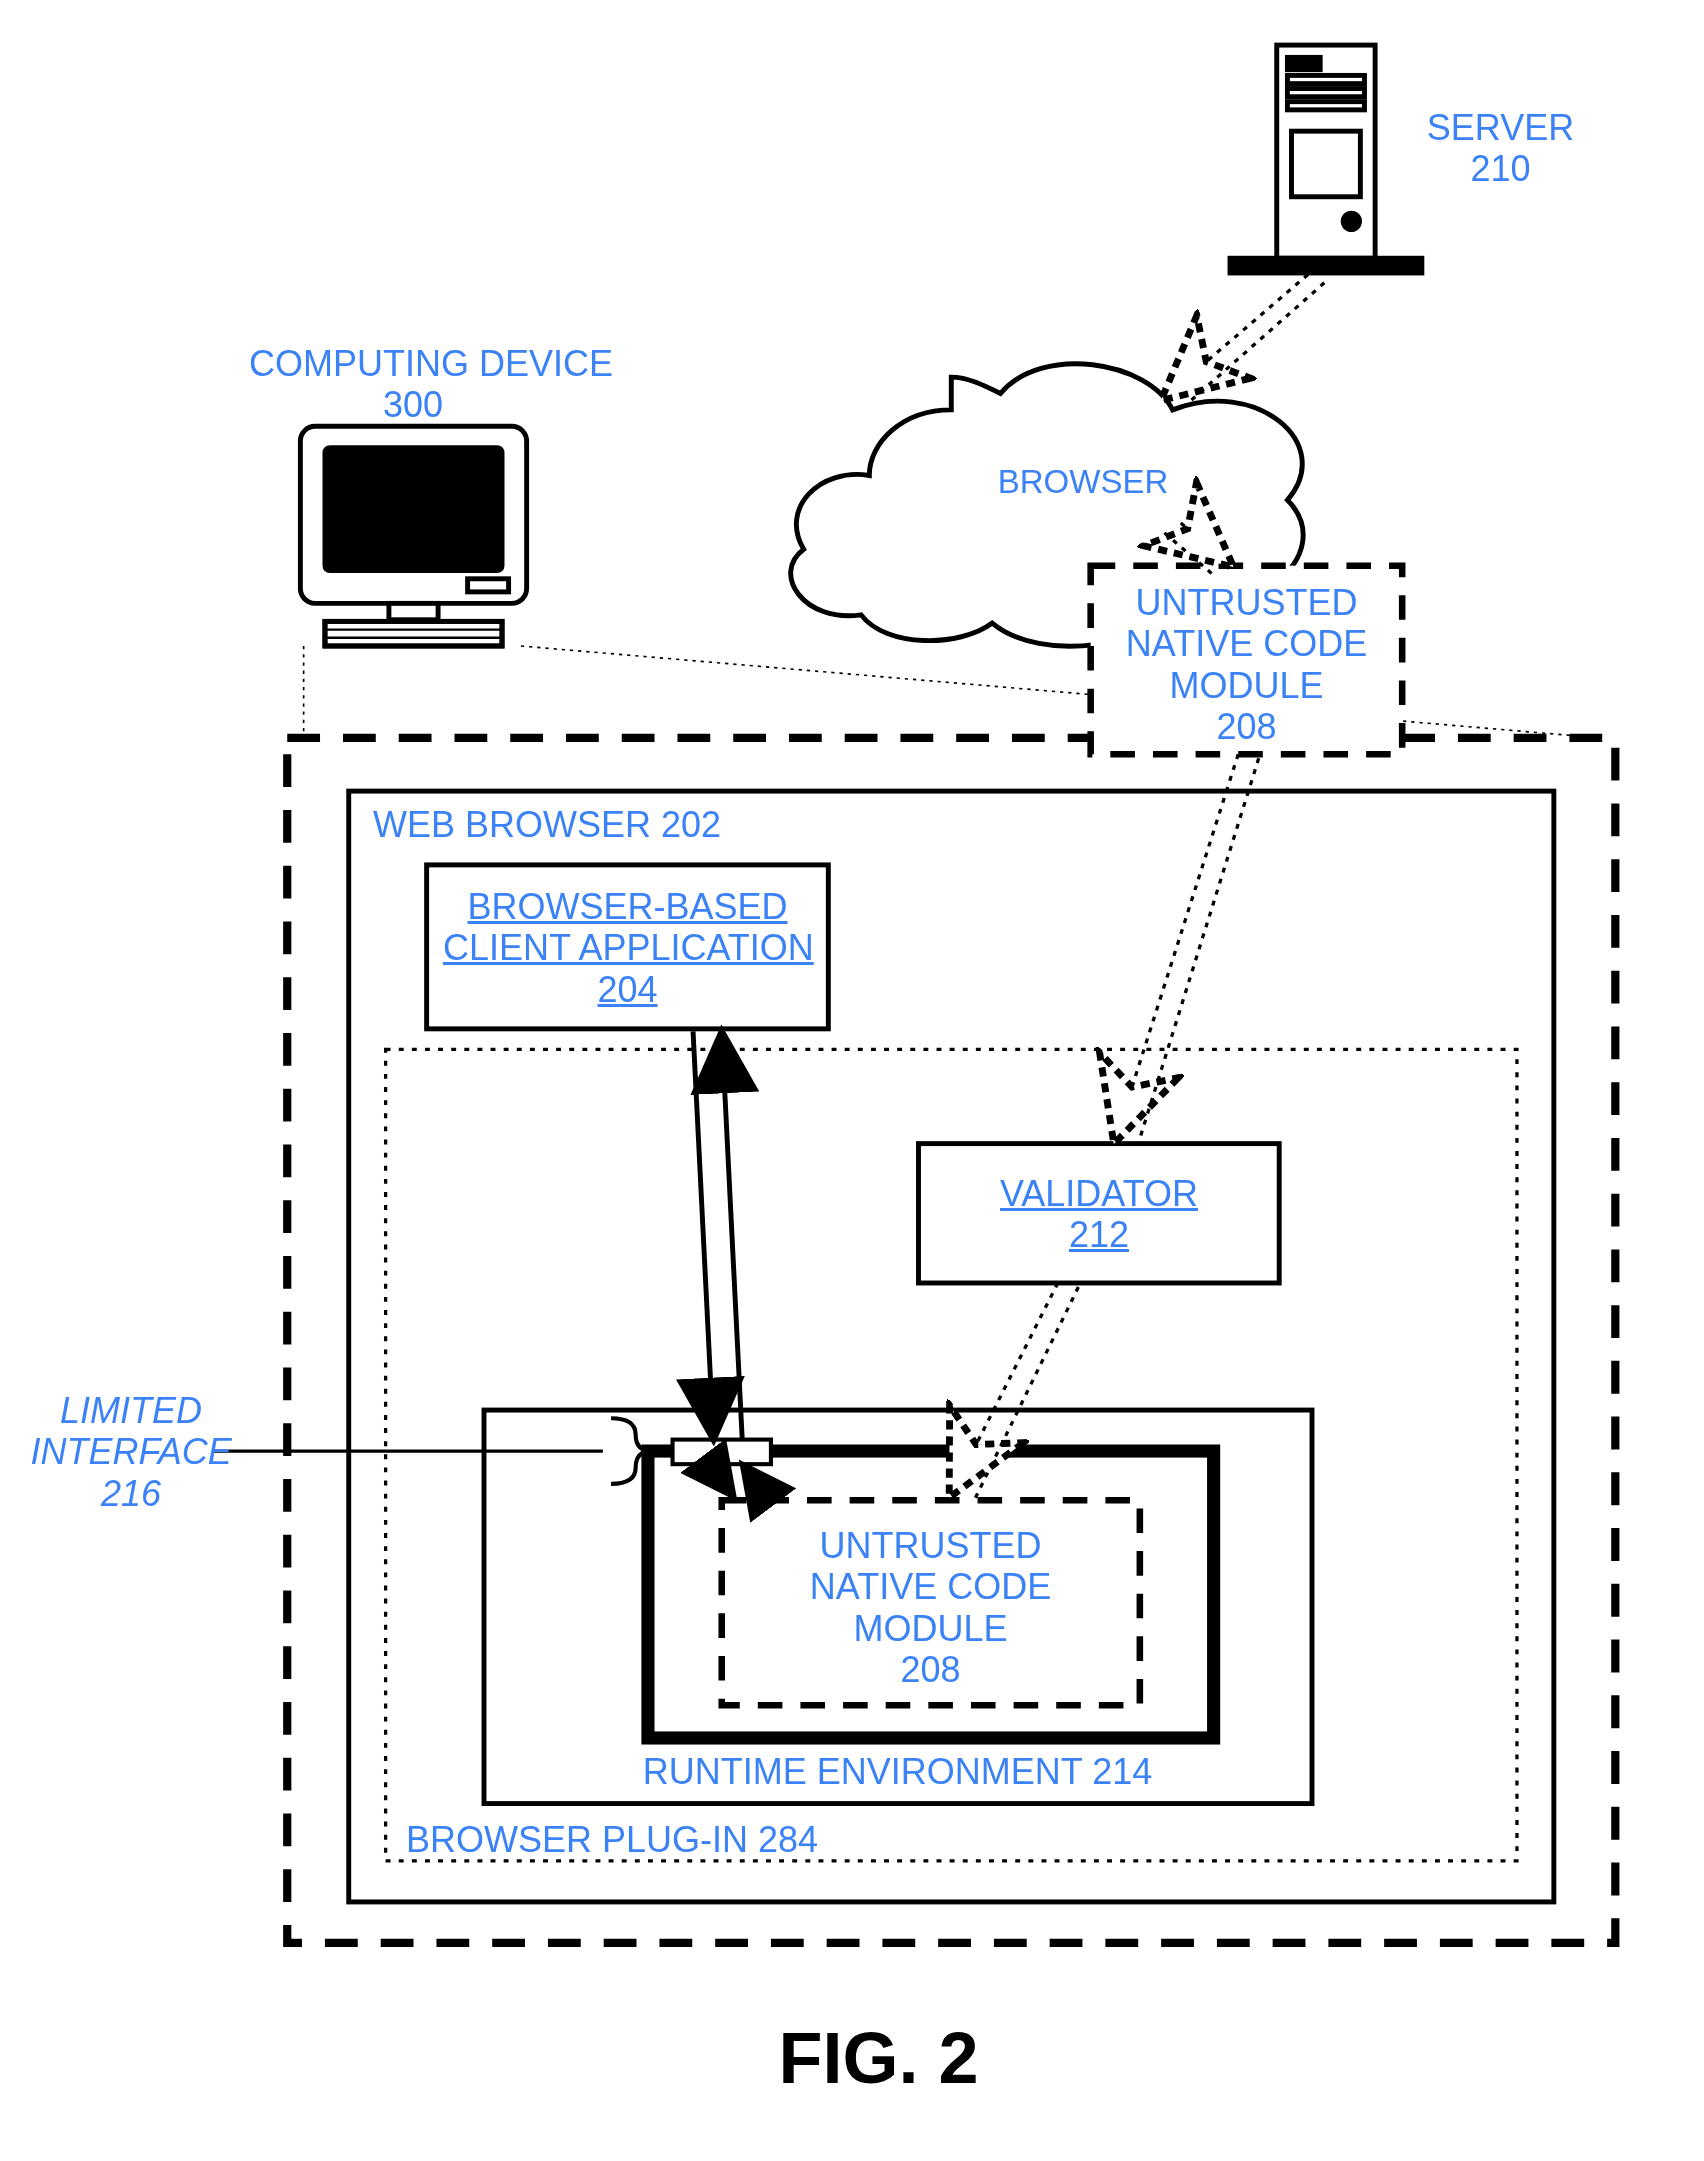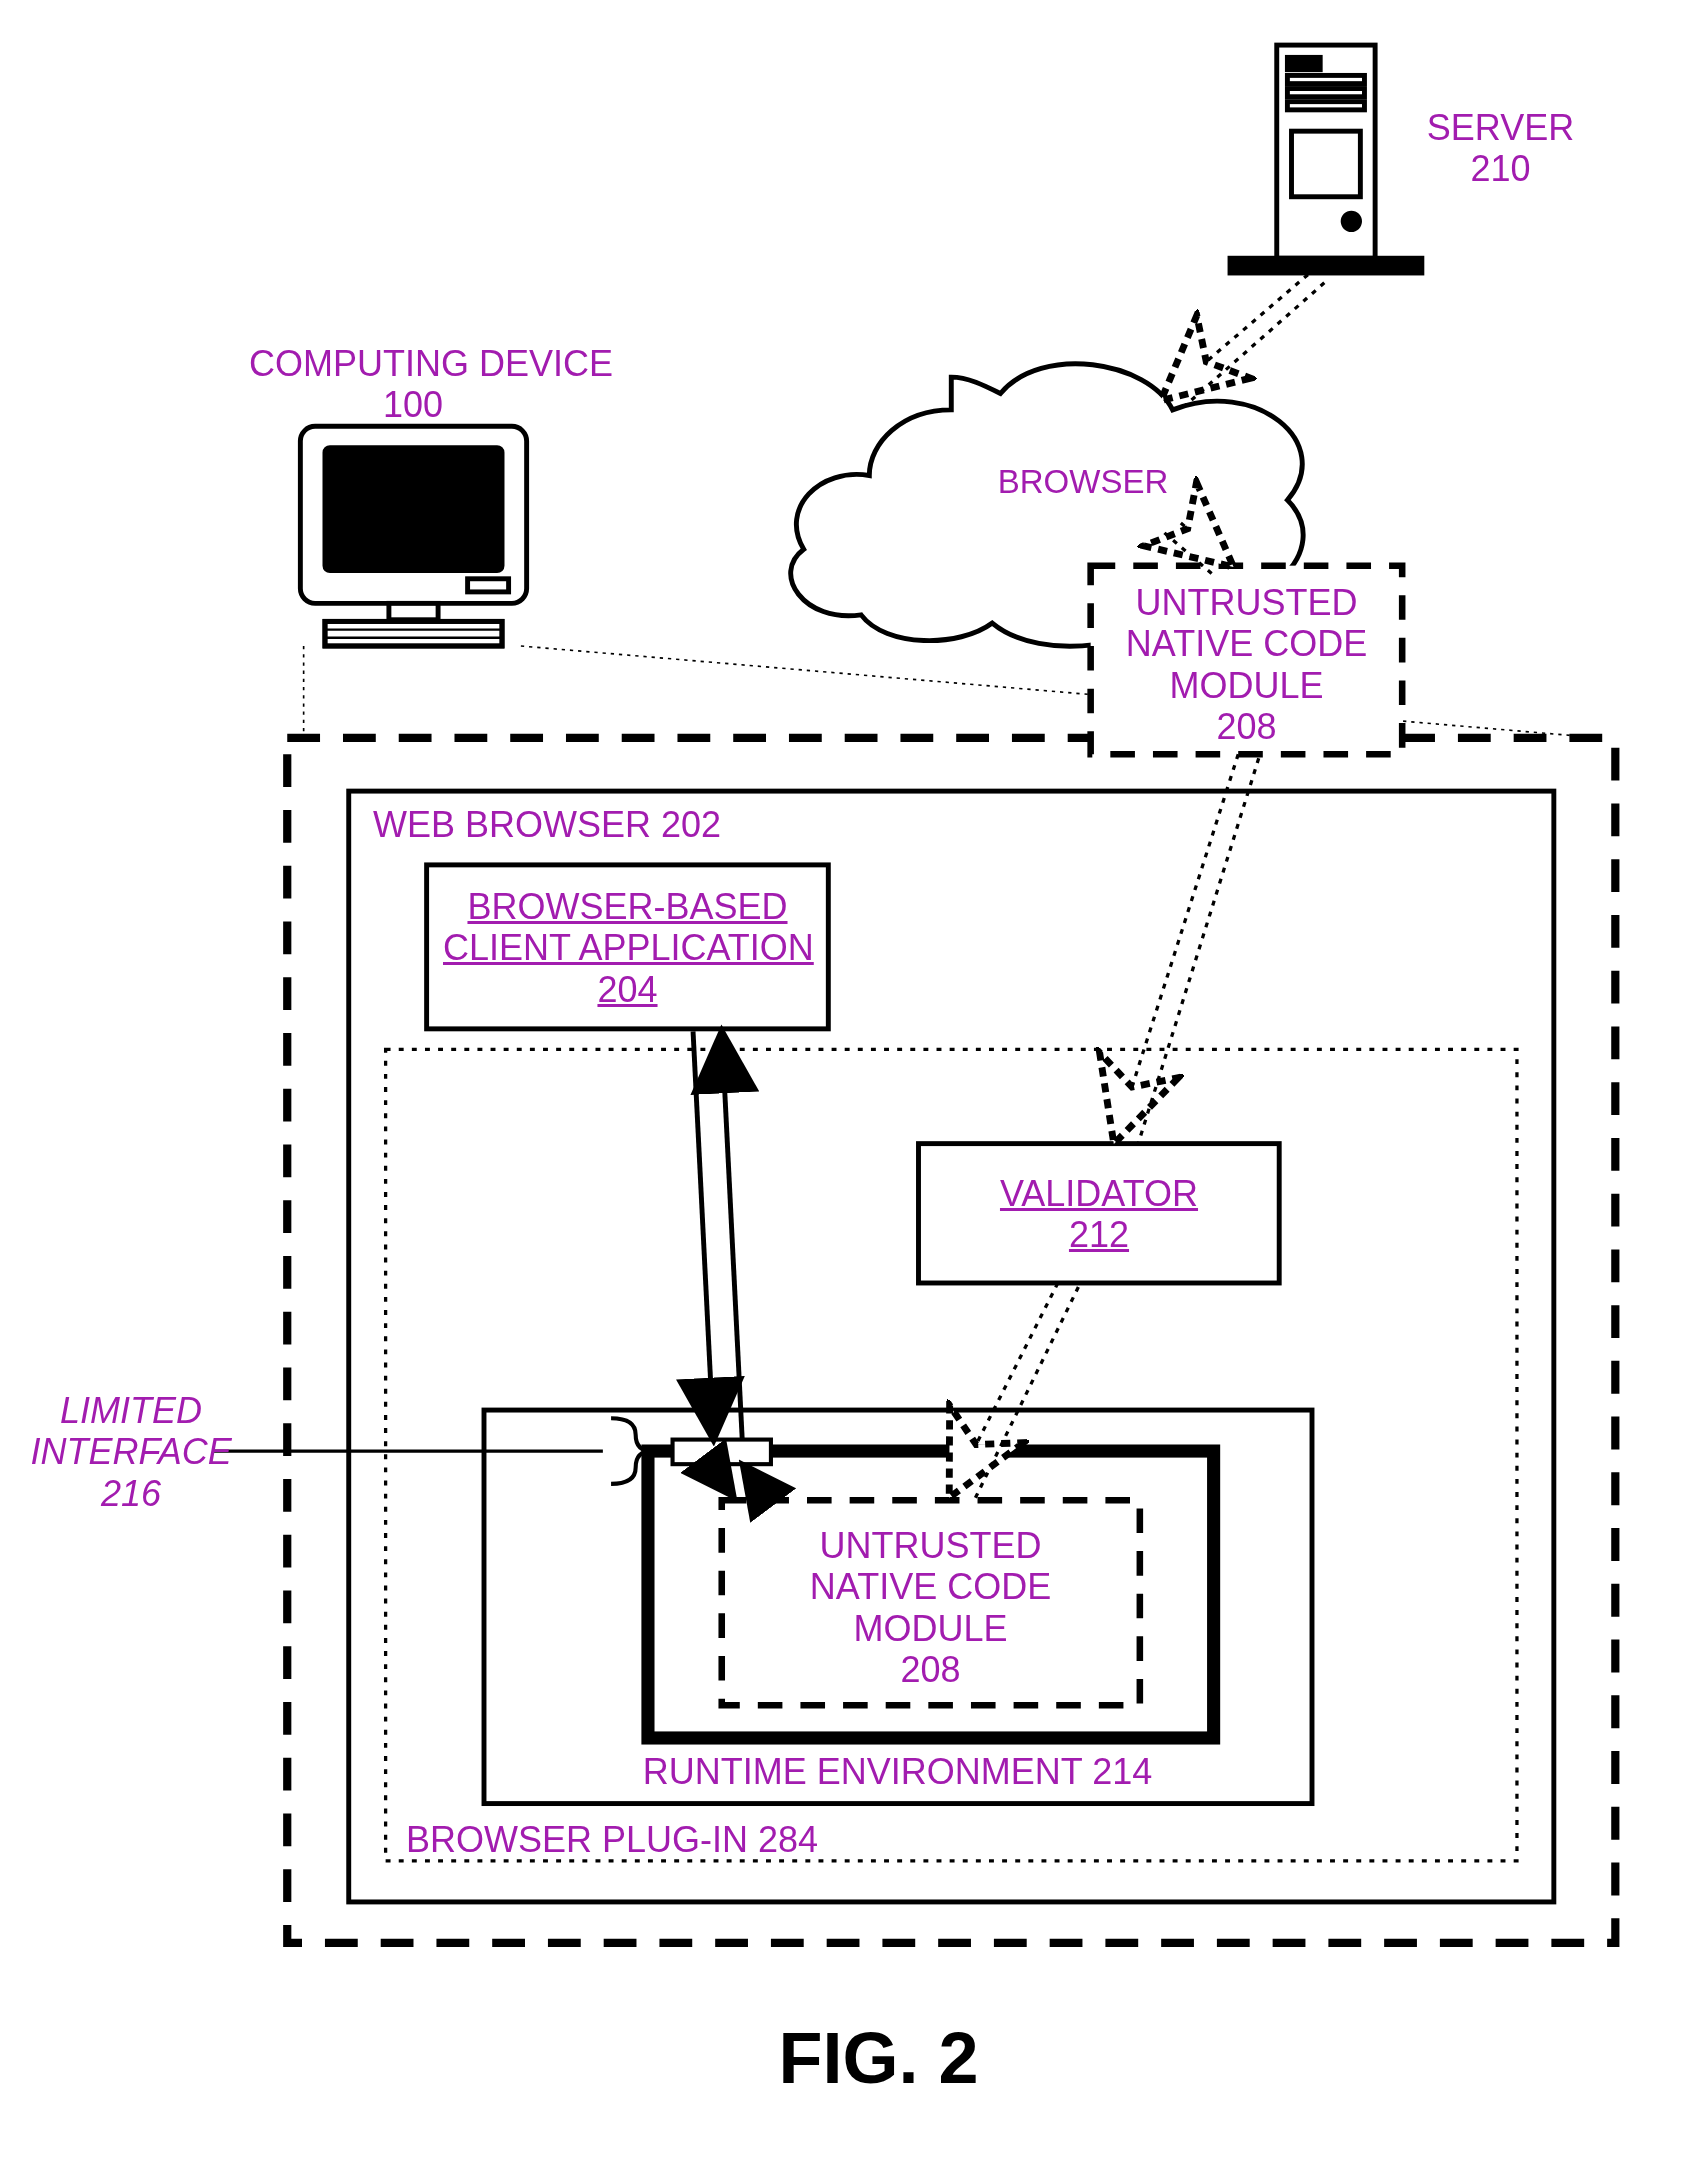--- a/index.html
+++ b/index.html
@@ -12,21 +12,21 @@
     position: relative;
     width: 1705px;
     height: 2161px;
     background: #fff;
   }
   .label {
     position: absolute;
     text-align: center;
     line-height: 1.15;
     font-size: 36px;
-    color: #a21caf;
+    color: #3b82f6;
     white-space: pre;
   }
   .fig {
     position: absolute;
     font-size: 72px;
     font-weight: bold;
     text-align: center;
     padding-left: 26px;
   }
 </style>
@@ -134,21 +134,21 @@
 
     <line x1="845" y1="1258" x2="870" y2="1756" stroke="#000" stroke-width="6" marker-end="url(#arrow-solid)"></line>
     <line x1="905" y1="1756" x2="880" y2="1258" stroke="#000" stroke-width="6" marker-end="url(#arrow-solid)"></line>
 
     <line x1="865" y1="1786" x2="895" y2="1826" stroke="#000" stroke-width="5" marker-end="url(#arrow-solid)"></line>
     <line x1="935" y1="1826" x2="905" y2="1786" stroke="#000" stroke-width="5" marker-end="url(#arrow-solid)"></line>
 
   </svg>
 
   <div class="label" style="left:249px; top:343px; width:328px;">COMPUTING DEVICE
-100</div>
+300</div>
 
   <div class="label" style="left:1394px; top:107px; width:213px;">SERVER
 210</div>
 
   <div class="label" style="left:968px; top:463px; width:230px; font-size:33px;">BROWSER</div>
 
   <div class="label" style="left:1107px; top:582px; width:279px;">UNTRUSTED
 NATIVE CODE
 MODULE
 208</div>

